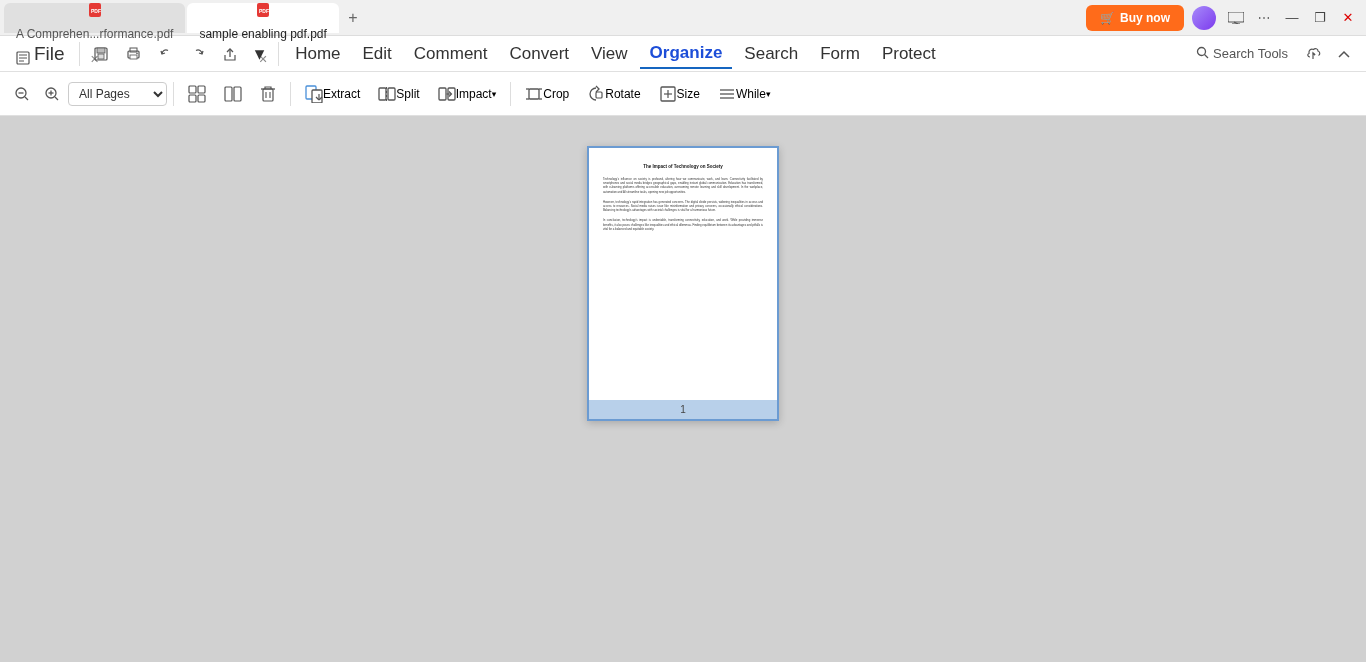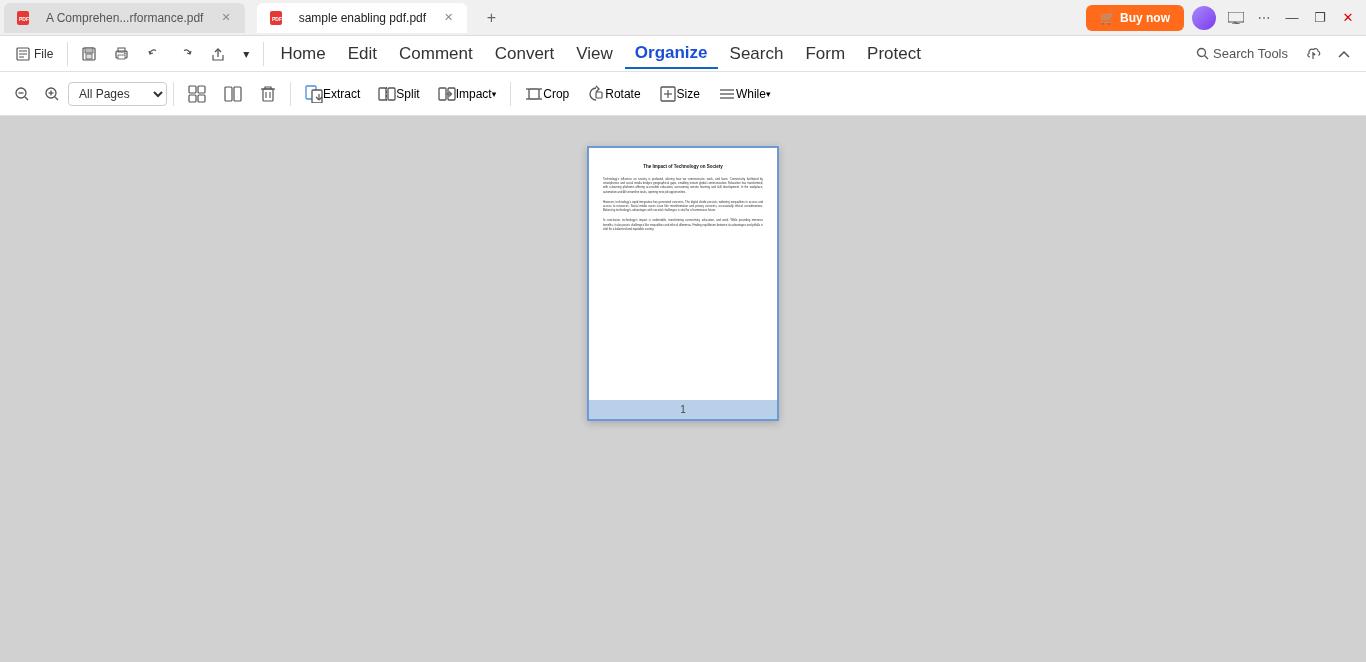--- a/index.html
+++ b/index.html
@@ -22,23 +22,24 @@
     }
     .tab {
       display: flex;
       align-items: center;
       height: 30px;
       padding: 0 12px;
       background: #e0e0e0;
       border-radius: 6px 6px 0 0;
       font-size: 12px;
       color: #555;
-      gap: 16px;
-      cursor: pointer;
-      margin-right: 12px;
+      gap: 10px;
+      cursor: pointer;
+      margin-right: 2px;
+      flex-direction: column;
     }
     .tab.active {
       background: #fff;
       color: #222;
     }
     .tab-icon {
       width: 14px;
       height: 14px;
       display: flex;
       align-items: center;
@@ -124,21 +125,20 @@
     }
     .menu-item.active {
       color: #1d4ed8;
       font-weight: 700;
       border-bottom: 2px solid #1565c0;
       border-radius: 0;
     }
     .menu-separator { flex: 1; }
     .search-tools {
       display: flex;
-      align-items: center;
       gap: 4px;
       padding: 4px 10px;
       color: #555;
       font-size: 13px;
       cursor: pointer;
     }
     .cloud-btn {
       width: 28px;
       height: 28px;
       display: flex;
@@ -200,26 +200,26 @@
       padding: 3px 6px;
       font-size: 12px;
       background: #fff;
       cursor: pointer;
       color: #333;
     }
     .file-btn {
       padding: 4px 8px;
       border-radius: 4px;
       cursor: pointer;
-      font-size: 12px;
+      font-size: 19px;
       color: #333;
       border: none;
       background: none;
       display: flex;
-      align-items: flex-start;
+      align-items: flex-end;
       gap: 4px;
     }
 
     
     .main-content {
       display: flex;
       height: calc(100vh - 116px);
       background: #d1d1d1;
       align-items: flex-start;
       justify-content: center;

